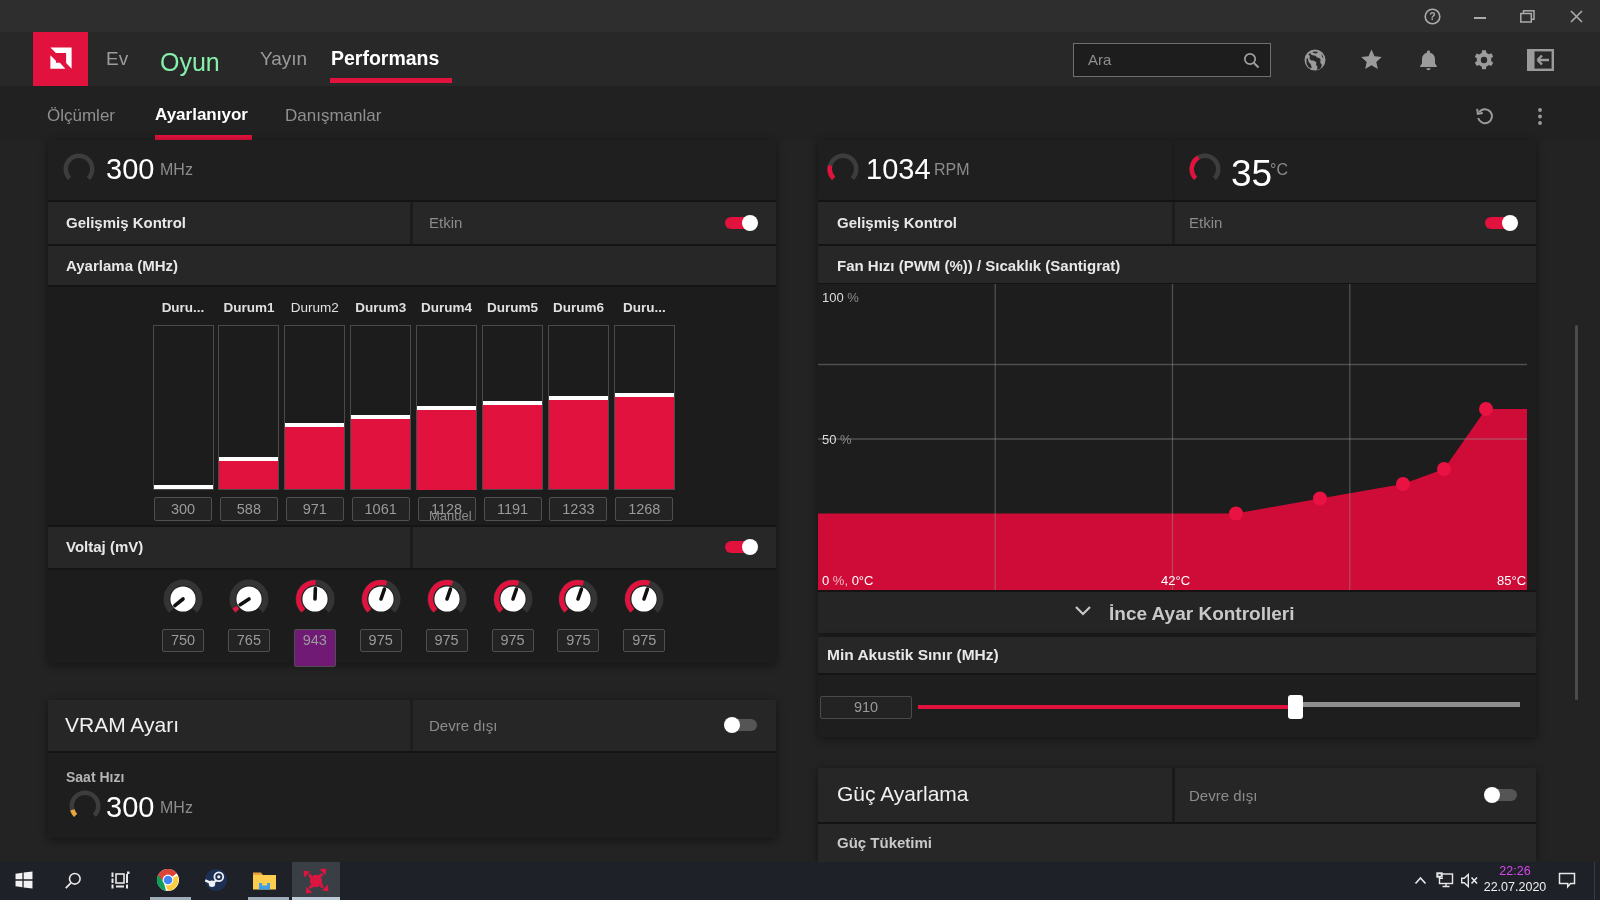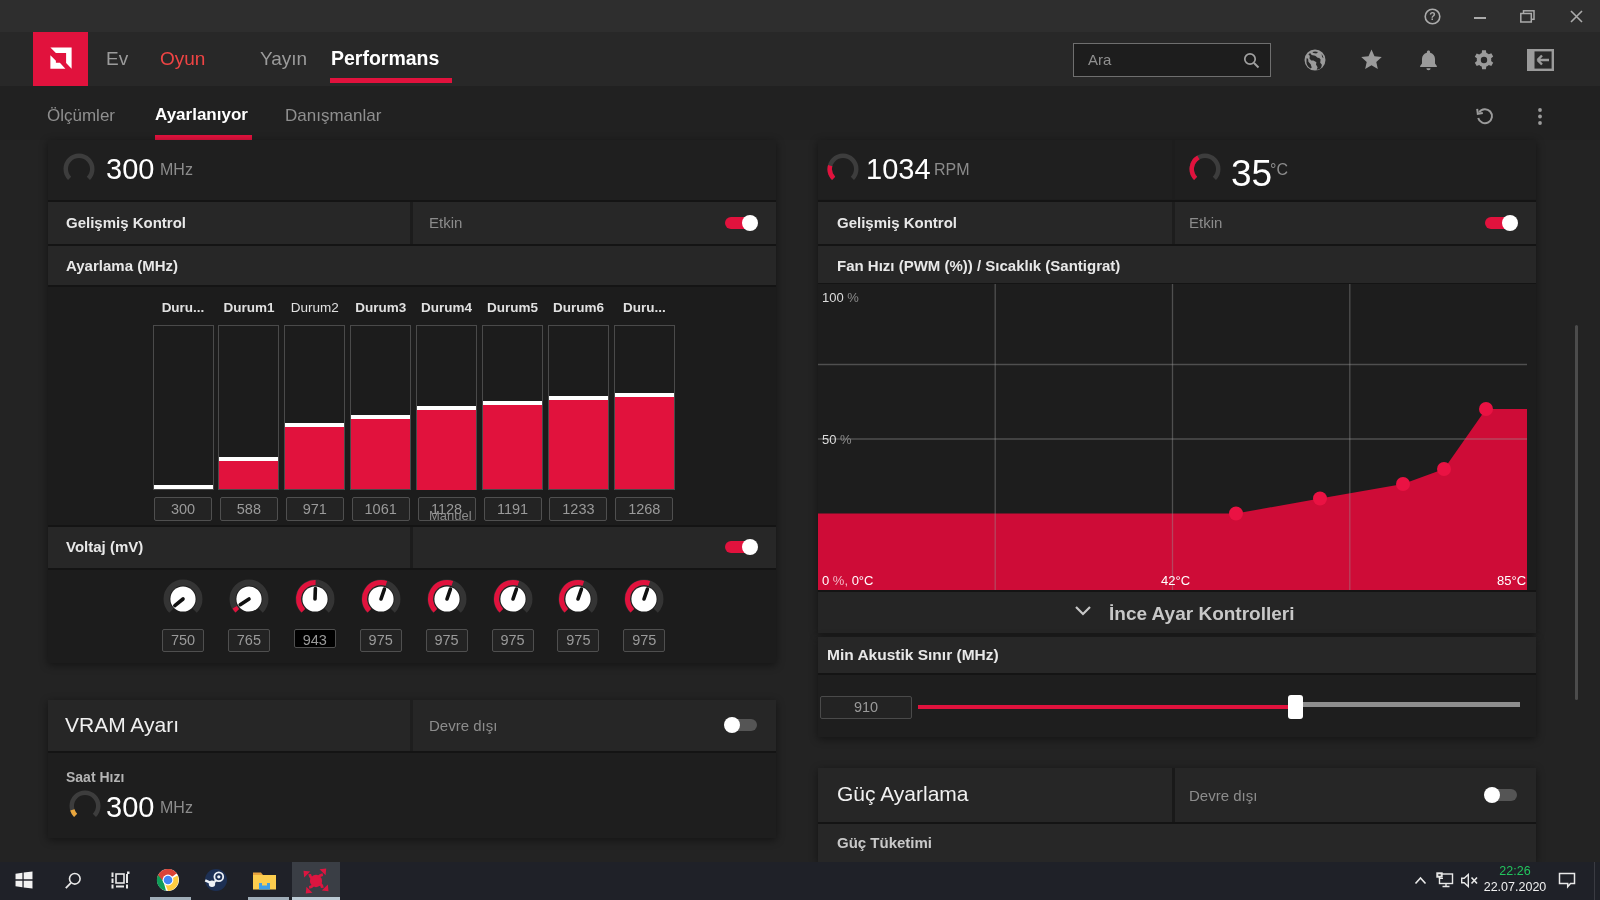--- a/index.html
+++ b/index.html
@@ -20,21 +20,21 @@
 <svg class="abs" style="left:1570px;top:10px" width="13" height="13" viewBox="0 0 13 13">
 <path d="M1 1 L12 12 M12 1 L1 12" stroke="#ababab" stroke-width="1.6"></path>
     </svg>
 <div class="abs" style="left:0;top:32px;width:1600px;height:54px;background:#282828"></div>
 <div class="abs" style="left:33px;top:32px;width:55px;height:54px;background:#e1123d"></div>
 <svg class="abs" style="left:44px;top:42px" width="34" height="34" viewBox="0 0 24 24">
 <path d="M4.5 3.8 H19.5 V18.8 L15.6 14.9 V7.7 H8.4 Z" fill="#fff"></path>
 <path d="M4.5 9.3 L8.4 13.2 V14.7 H11.2 L15.1 18.8 H4.5 Z" fill="#fff"></path>
     </svg>
 <div class="tx" style="left:106px;top:48px;font-size:19px;color:#9b9b9b">Ev</div>
-<div class="tx" style="left:160px;top:48px;font-size:19px;color:#ef4444">Oyun</div>
+<div class="tx" style="left:160px;top:48px;font-size:25px;color:#86efac">Oyun</div>
 <div class="tx" style="left:260px;top:48px;font-size:19px;color:#9b9b9b">Yayın</div>
 <div class="tx" style="left:331px;top:47px;font-size:19.5px;font-weight:bold;color:#fff">Performans</div>
 <div class="abs" style="left:330px;top:78px;width:122px;height:5px;background:#e1123d"></div>
 <div class="abs" style="left:1073px;top:43px;width:198px;height:34px;border:1px solid #6f6f6f;background:#1d1d1d"></div>
 <div class="tx" style="left:1088px;top:51px;font-size:15px;color:#8f8f8f">Ara</div>
 <svg class="abs" style="left:1243px;top:52px" width="17" height="17" viewBox="0 0 17 17">
 <circle cx="7" cy="7" r="5.2" fill="none" stroke="#a0a0a0" stroke-width="1.7"></circle>
 <path d="M11 11 L15.5 15.5" stroke="#a0a0a0" stroke-width="1.9"></path>
     </svg>
 <svg class="abs" style="left:1303px;top:48px" width="24" height="24" viewBox="0 0 24 24" fill="#9b9b9b">
@@ -141,21 +141,21 @@
       <circle cx="20" cy="20" r="12.6" fill="#fff"></circle>
       <path d="M20 20 L11.19 25.72" stroke="#111" stroke-width="3.6" stroke-linecap="round"></path>
     </svg>
 <div class="abs" style="left:227.9px;top:629px;width:42px;height:23px;border:1px solid #4f4f4f;border-radius:2px;background:#232323;color:#9a9a9a;font-size:14.5px;text-align:center;line-height:21px">765</div>
 <svg class="abs" style="left:294.8px;top:579px" width="40" height="40" viewBox="0 0 40 40">
       <path d="M8.33 31.67 A16.5 16.5 0 1 1 31.67 31.67" fill="none" stroke="#343434" stroke-width="6" stroke-linecap="butt"></path>
       <path d="M8.33 31.67 A16.5 16.5 0 0 1 20.58 3.51" fill="none" stroke="#e1123d" stroke-width="5" stroke-linecap="butt"></path>
       <circle cx="20" cy="20" r="12.6" fill="#fff"></circle>
       <path d="M20 20 L20.37 9.51" stroke="#111" stroke-width="3.6" stroke-linecap="round"></path>
     </svg>
-<div class="abs" style="left:293.8px;top:629px;width:42px;height:19px;border:1px solid #4f4f4f;border-radius:2px;background:#000000;color:#9a9a9a;font-size:14.5px;text-align:center;line-height:21px">943</div>
+<div class="abs" style="left:293.8px;top:629px;width:42px;height:38px;border:1px solid #4f4f4f;border-radius:2px;background:#701a75;color:#9a9a9a;font-size:14.5px;text-align:center;line-height:21px">943</div>
 <svg class="abs" style="left:360.7px;top:579px" width="40" height="40" viewBox="0 0 40 40">
       <path d="M8.33 31.67 A16.5 16.5 0 1 1 31.67 31.67" fill="none" stroke="#343434" stroke-width="6" stroke-linecap="butt"></path>
       <path d="M8.33 31.67 A16.5 16.5 0 0 1 25.37 4.40" fill="none" stroke="#e1123d" stroke-width="5" stroke-linecap="butt"></path>
       <circle cx="20" cy="20" r="12.6" fill="#fff"></circle>
       <path d="M20 20 L23.42 10.07" stroke="#111" stroke-width="3.6" stroke-linecap="round"></path>
     </svg>
 <div class="abs" style="left:359.7px;top:629px;width:42px;height:23px;border:1px solid #4f4f4f;border-radius:2px;background:#232323;color:#9a9a9a;font-size:14.5px;text-align:center;line-height:21px">975</div>
 <svg class="abs" style="left:426.6px;top:579px" width="40" height="40" viewBox="0 0 40 40">
       <path d="M8.33 31.67 A16.5 16.5 0 1 1 31.67 31.67" fill="none" stroke="#343434" stroke-width="6" stroke-linecap="butt"></path>
       <path d="M8.33 31.67 A16.5 16.5 0 0 1 25.37 4.40" fill="none" stroke="#e1123d" stroke-width="5" stroke-linecap="butt"></path>
@@ -349,18 +349,18 @@
 <svg class="abs" style="left:1436px;top:872px" width="18" height="17" viewBox="0 0 18 17" fill="none" stroke="#e8e8e8" stroke-width="1.4">
 <rect x="3.5" y="2" width="13" height="9.5"></rect>
 <path d="M10 11.5 V14.5 M6.5 14.5 H13.5"></path>
 <rect x="1" y="1" width="5" height="4" fill="#1b1c22"></rect>
 <path d="M1.7 1.7 h3.6 v2.6 h-3.6 Z M3.5 4.3 V6.5 H7" stroke-width="1.2"></path>
     </svg>
 <svg class="abs" style="left:1460px;top:873px" width="19" height="15" viewBox="0 0 19 15">
 <path d="M1.7 5.2 H4.2 L8.3 1.5 V13.5 L4.2 9.8 H1.7 Z" fill="none" stroke="#e8e8e8" stroke-width="1.4"></path>
 <path d="M11.5 4.5 L17 10.5 M17 4.5 L11.5 10.5" stroke="#e8e8e8" stroke-width="1.6"></path>
     </svg>
-<div class="tx" style="left:1515px;top:864px;transform:translateX(-50%);font-size:12.5px;color:#22c55e">22:26</div>
+<div class="tx" style="left:1515px;top:864px;transform:translateX(-50%);font-size:12.5px;color:#d946ef">22:26</div>
 <div class="tx" style="left:1515px;top:880px;transform:translateX(-50%);font-size:12.5px;color:#f0f0f0">22.07.2020</div>
 <svg class="abs" style="left:1558px;top:872px" width="18" height="17" viewBox="0 0 18 17">
 <path d="M1.5 1.5 H16.5 V11.5 H12.5 L9.7 14.8 V11.5 H1.5 Z" fill="none" stroke="#e8e8e8" stroke-width="1.5"></path>
     </svg>
 <div class="abs" style="left:1594px;top:862px;width:1px;height:38px;background:#3a3b42"></div>
 </div>
 </body></html>

